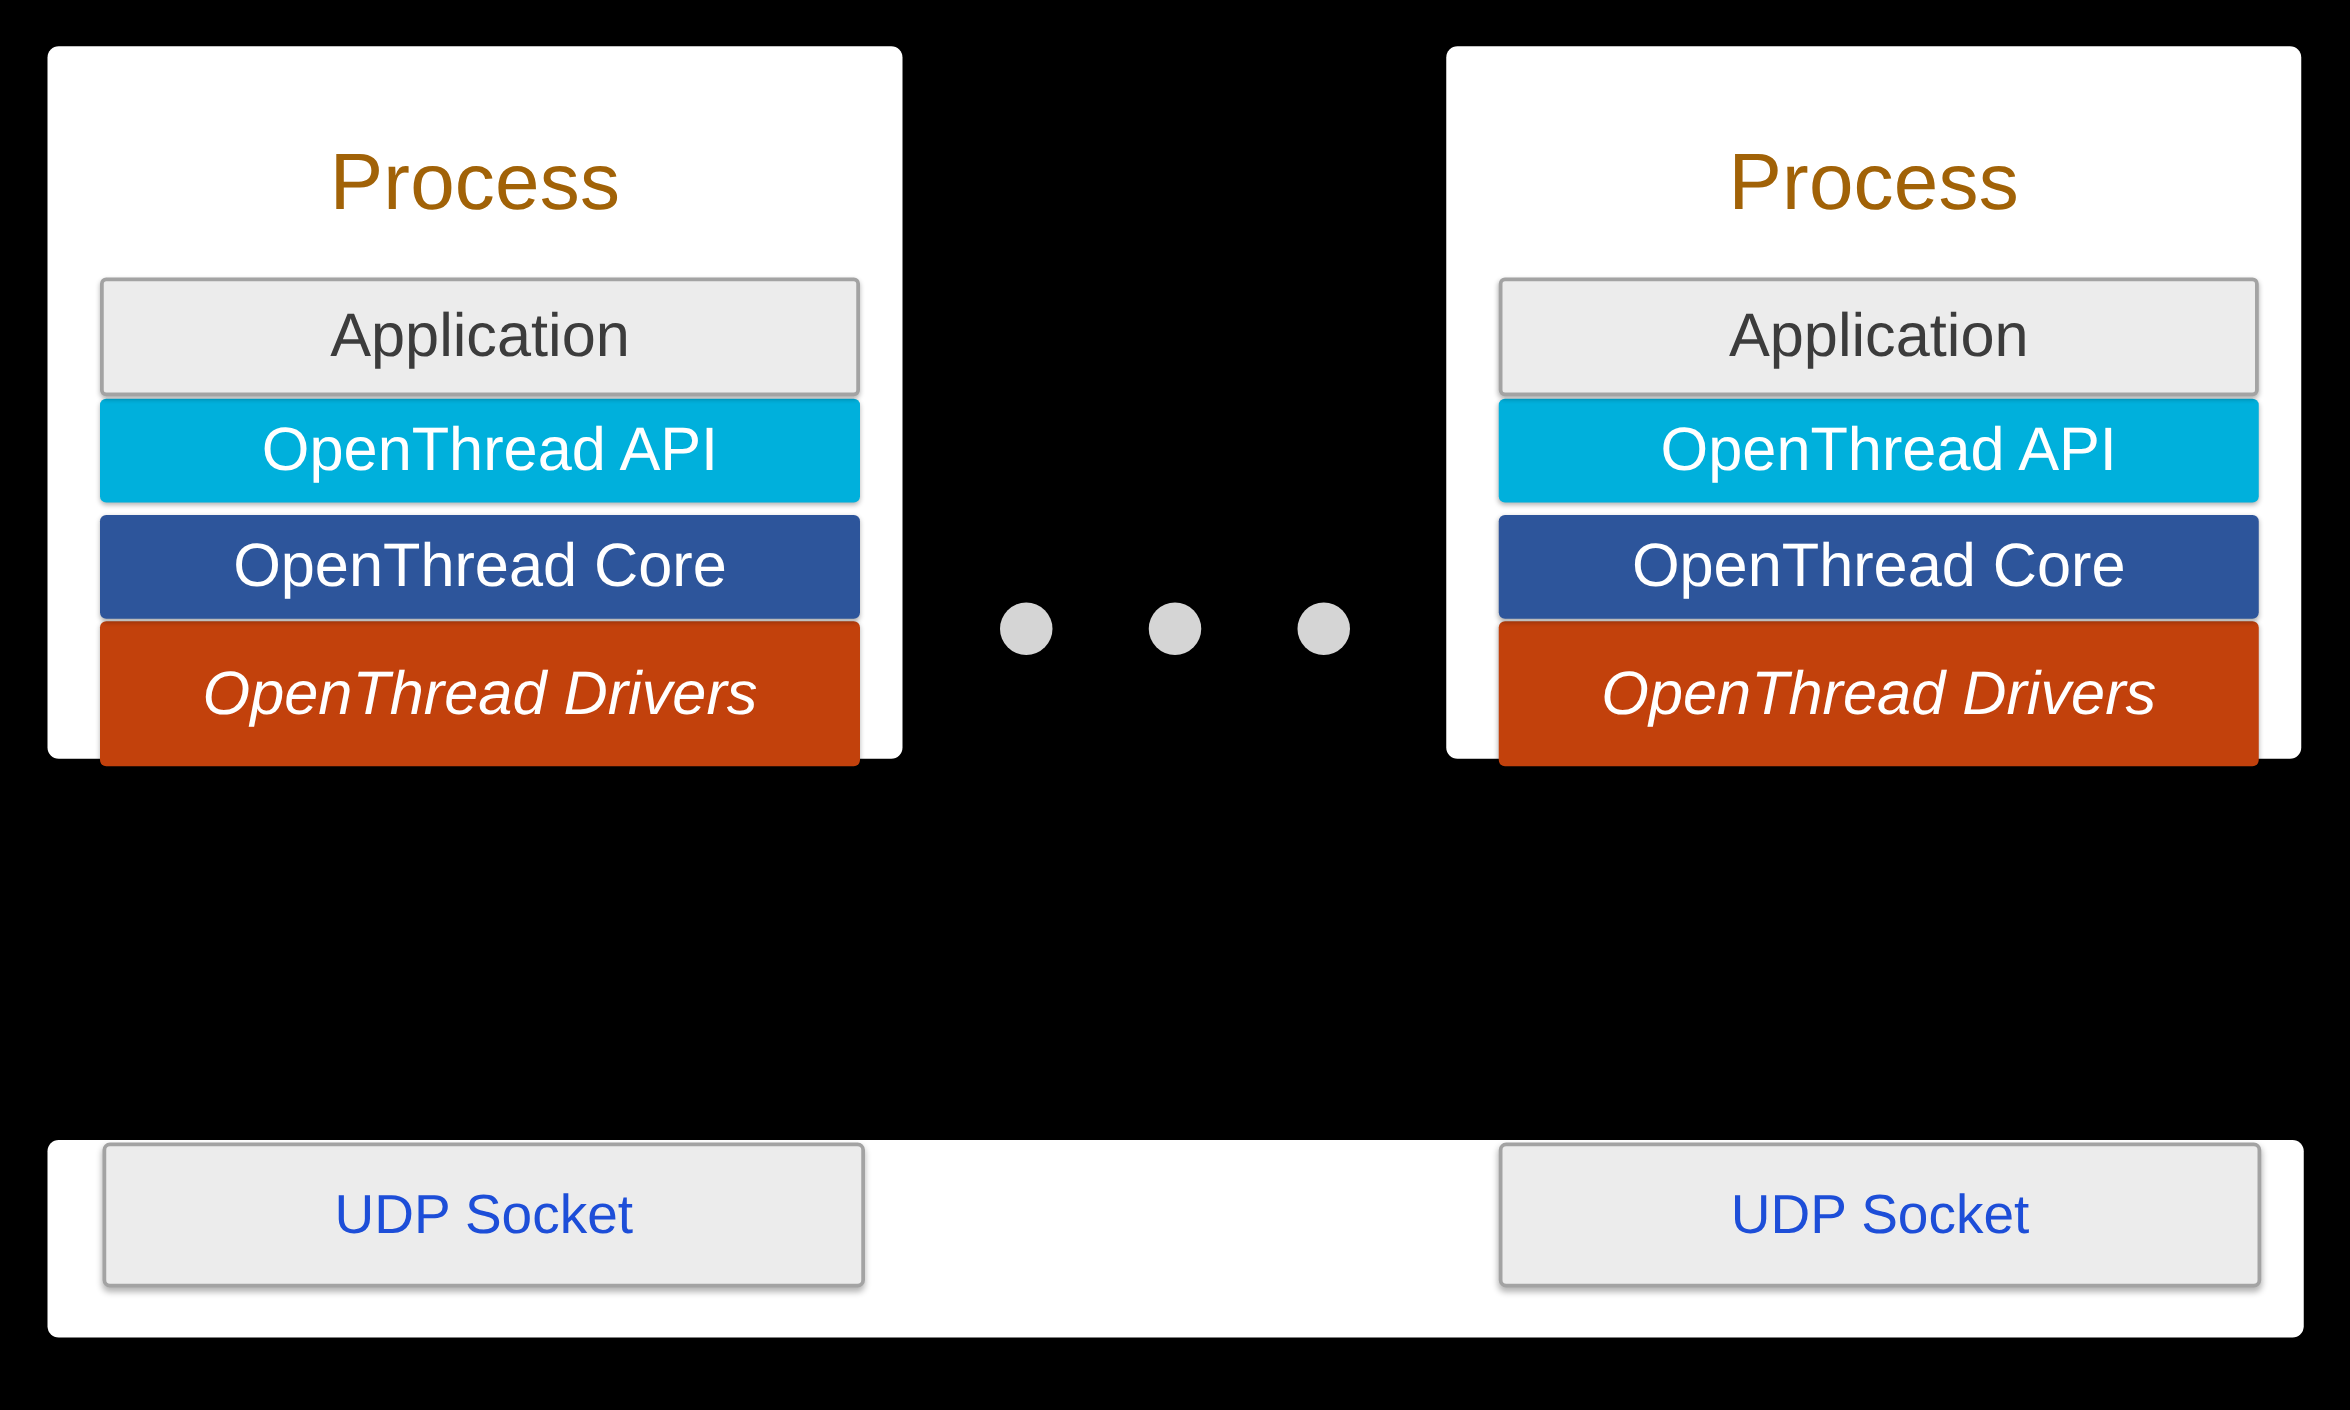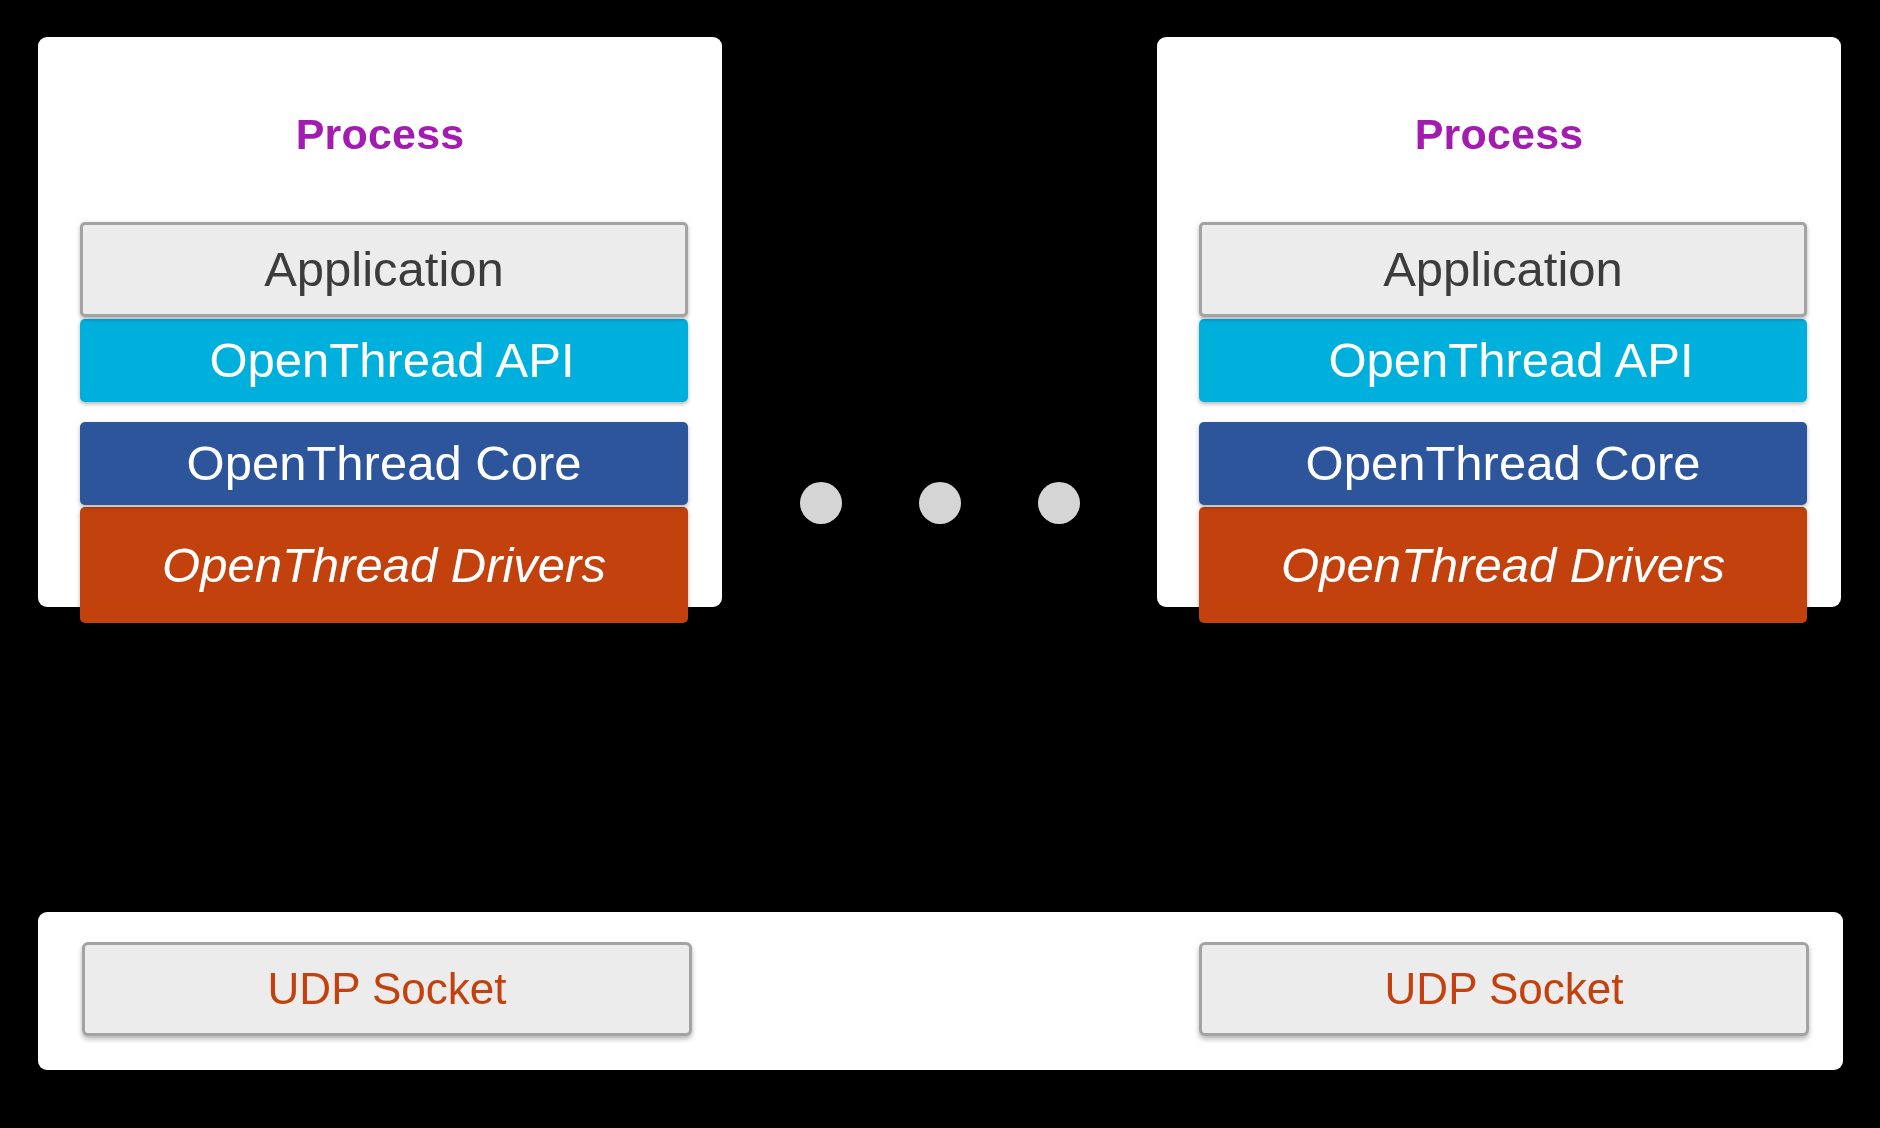--- a/index.html
+++ b/index.html
@@ -26,23 +26,23 @@
   }
   #process-left  { left: 38px;   width: 684px; }
   #process-right { left: 1157px; width: 684px; }
 
   .process-title {
     position: absolute;
     top: 76px;
     left: 0;
     width: 100%;
     text-align: center;
-    font-size: 43px;
-    font-weight: bold;
-    color: #a21caf;
+    font-size: 64px;
+    font-weight: normal;
+    color: #a16207;
     letter-spacing: 0.2px;
     line-height: 1;
   }
 
   
   .stack {
     position: absolute;
     left: 42px;
     top: 185px;
     width: 608px;
@@ -71,21 +71,21 @@
     color: #ffffff;
     height: 83px;
     margin-top: 2px;
     z-index: 4;
     padding-left: 16px;
   }
   .layer-navy {
     background: #2d559b;
     color: #ffffff;
     height: 83px;
-    margin-top: 20px;
+    margin-top: 10px;
     z-index: 3;
   }
   .layer-drivers {
     background: #c2410c;
     color: #ffffff;
     height: 116px;
     margin-top: 2px;
     z-index: 2;
     font-style: italic;
   }
@@ -134,31 +134,31 @@
     width: 450px;
     text-align: center;
     font-size: 50px;
     font-weight: bold;
     color: #4a525a;
     line-height: 1;
   }
   .socket-box {
     position: absolute;
     box-sizing: border-box;
-    top: 942px;
-    height: 94px;
+    top: 914px;
+    height: 116px;
     background: #ececec;
     border: 3px solid #a3a3a3;
     border-radius: 6px;
     box-shadow: 0 3px 5px rgba(0,0,0,0.30);
     display: flex;
     align-items: center;
     justify-content: center;
     font-size: 44px;
-    color: #c2410c;
+    color: #1d4ed8;
     line-height: 1;
   }
   #socket-left  { left: 82px;   width: 610px; }
   #socket-right { left: 1199px; width: 610px; }
 </style>
 </head>
 <body>
 
 <div id="canvas">
 

